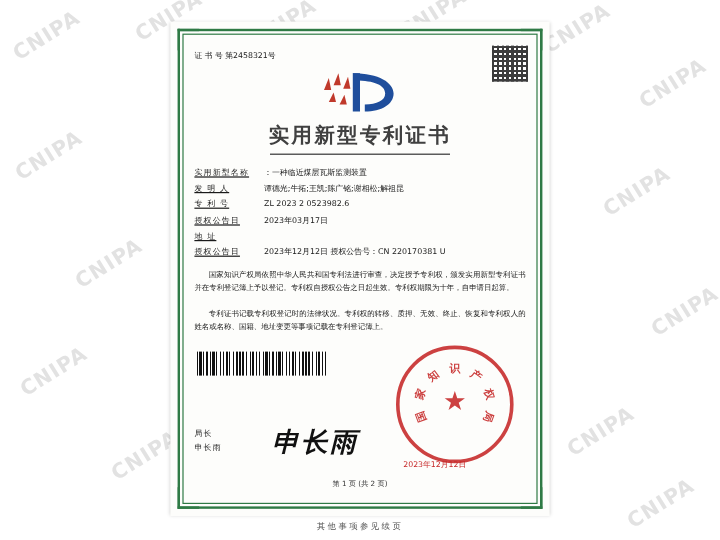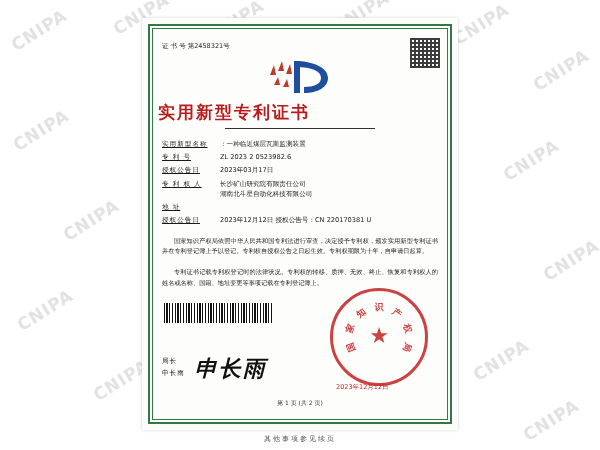--- a/index.html
+++ b/index.html
@@ -68,25 +68,25 @@
     background-color:#fff;
     opacity:.85;
   }
   .emblem{
     margin:6px auto 0;
     width:72px;height:40px;
     position:relative;
   }
   .emblem svg{display:block;}
   .title{
-    text-align:left;
+    text-align:center;
     font-size:17px;
     font-weight:700;
     letter-spacing:2px;
-    color:#b91c1c;
+    color:#404040;
     margin-top:4px;
     font-family:"DejaVu Sans","Liberation Sans",sans-serif;
   }
   .title-rule{
     width:150px;height:1px;background:#333;
     margin:4px auto 10px;
   }
   .fields{
     margin:0 4px;
     font-size:6.6px;
@@ -110,21 +110,21 @@
   }
   .barcode{
     margin:14px 0 0 6px;
     width:108px;height:20px;
     background:repeating-linear-gradient(90deg,
       #111 0 1px,#fff 1px 2px,#111 2px 4px,#fff 4px 5px,
       #111 5px 6px,#fff 6px 8px,#111 8px 9px,#fff 9px 11px);
   }
   .sig-area{
     position:absolute;left:4px;bottom:34px;
-    display:flex;align-items:flex-end;
+    display:flex;align-items:flex-end;gap:32px;
   }
   .sig-lbls{
     font-size:6.6px;line-height:1.9;color:#1a1a1a;letter-spacing:1px;
   }
   .sig-script{
     margin-left:10px;
     font-size:22px;
     color:#111;
     font-family:"DejaVu Serif","Liberation Serif",serif;
     font-style:italic;
@@ -219,31 +219,30 @@
 
     <div class="title">实用新型专利证书</div>
     <div class="title-rule"></div>
 
     <div class="fields">
       <div class="row">
         <div class="lbl">实用新型名称</div>
         <div class="val">：一种临近煤层瓦斯监测装置</div>
       </div>
       <div class="row">
+        <div class="lbl">发 明 人</div>
+        <div class="val">谭德光;牛拓;王凯;陈广铭;谢相松;解祖昆</div>
+      </div>
+      <div class="row">
         <div class="lbl">专 利 号</div>
         <div class="val">ZL 2023 2 0523982.6</div>
       </div>
       <div class="row">
         <div class="lbl">授权公告日</div>
         <div class="val">2023年03月17日</div>
-      </div>
-      <div class="row">
-        <div class="lbl">专 利 权 人</div>
-        <div class="val" style="white-space:pre-line">长沙矿山研究院有限责任公司
-湖南北斗星自动化科技有限公司</div>
       </div>
       <div class="row">
         <div class="lbl">地  址</div>
       </div>
       <div class="row">
         <div class="lbl">授权公告日</div>
         <div class="val">2023年12月12日        授权公告号：CN 220170381 U</div>
       </div>
     </div>
 

